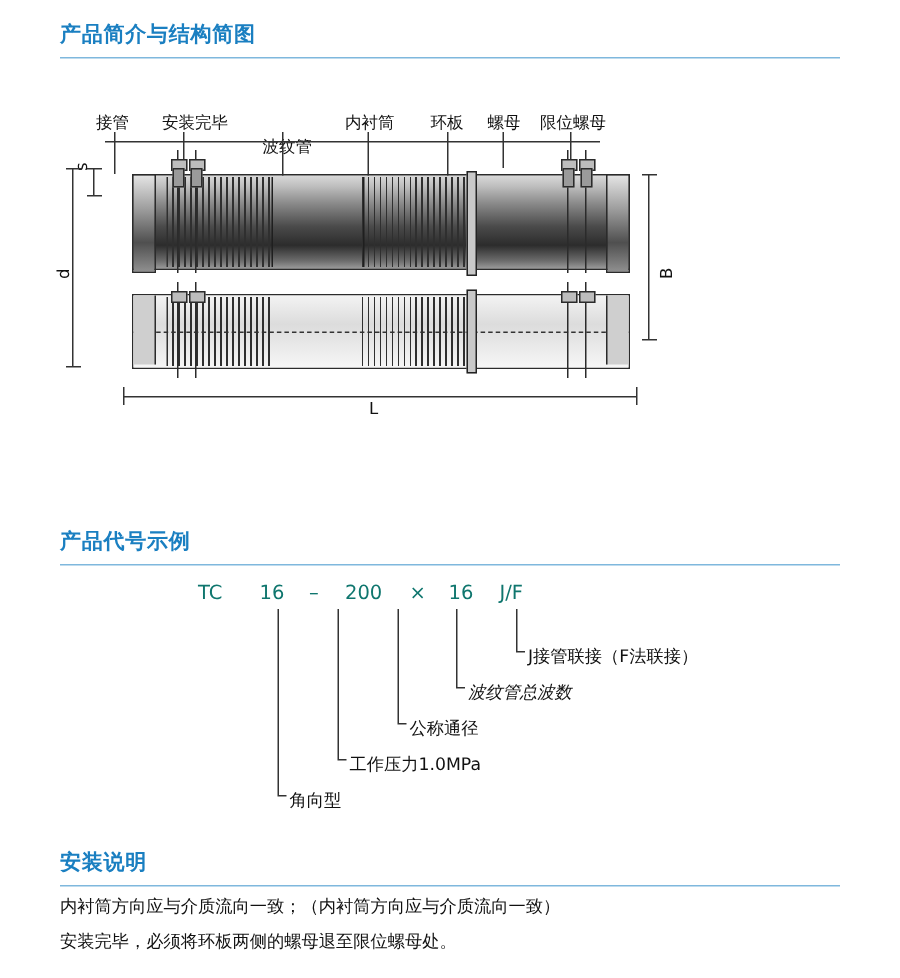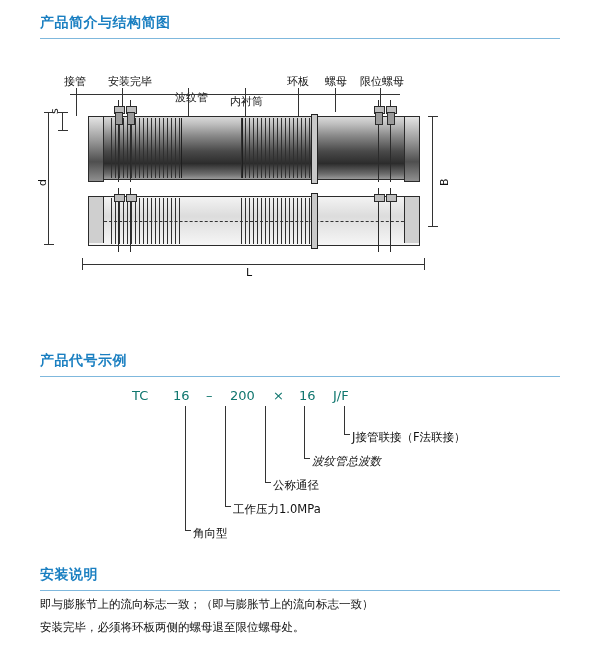--- a/index.html
+++ b/index.html
@@ -92,21 +92,21 @@
 <body>
 
 <div class="section-title" style="left:40px; top:14px;">产品简介与结构简图</div>
 <div class="rule" style="left:40px; top:38px; width:520px;"></div>
 
 <div id="fig1">
 
   <div class="lbl" style="left:24px; top:6px;">接管</div>
   <div class="lbl" style="left:68px; top:6px;">安装完毕</div>
   <div class="lbl" style="left:135px; top:22px;">波纹管</div>
-  <div class="lbl" style="left:190px; top:6px;margin-top:20px;">内衬筒</div>
+  <div class="lbl" style="left:190px; top:6px;">内衬筒</div>
   <div class="lbl" style="left:247px; top:6px;">环板</div>
   <div class="lbl" style="left:285px; top:6px;">螺母</div>
   <div class="lbl" style="left:320px; top:6px;font-family:Liberation Mono, monospace;">限位螺母</div>
 
   <div class="leader hline" style="left:30px; top:26px; width:330px;"></div>
 
   <div class="leader vline" style="left:36px; top:20px; height:6px;"></div>
   <div class="leader vline" style="left:82px; top:20px; height:6px;"></div>
   <div class="leader vline" style="left:148px; top:20px; height:6px;"></div>
   <div class="leader vline" style="left:205px; top:20px; height:6px;"></div>
@@ -220,15 +220,15 @@
   <div class="leader hline" style="left:185px; top:122px; width:6px;"></div>
 
   <div class="leader vline" style="left:145px; top:22px; height:124px;"></div>
   <div class="leader hline" style="left:145px; top:146px; width:6px;"></div>
 </div>
 
 <div class="section-title" style="left:40px; top:566px;">安装说明</div>
 <div class="rule" style="left:40px; top:590px; width:520px;"></div>
 
 <div id="notes">
-  <p>即与膨胀节上的流向标志一致；（即与膨胀节上的流向标志一致）</p>
+  <p>内衬筒方向应与介质流向一致；（内衬筒方向应与介质流向一致）</p>
   <p>安装完毕，必须将环板两侧的螺母退至限位螺母处。</p>
 </div>
 
 </body></html>

